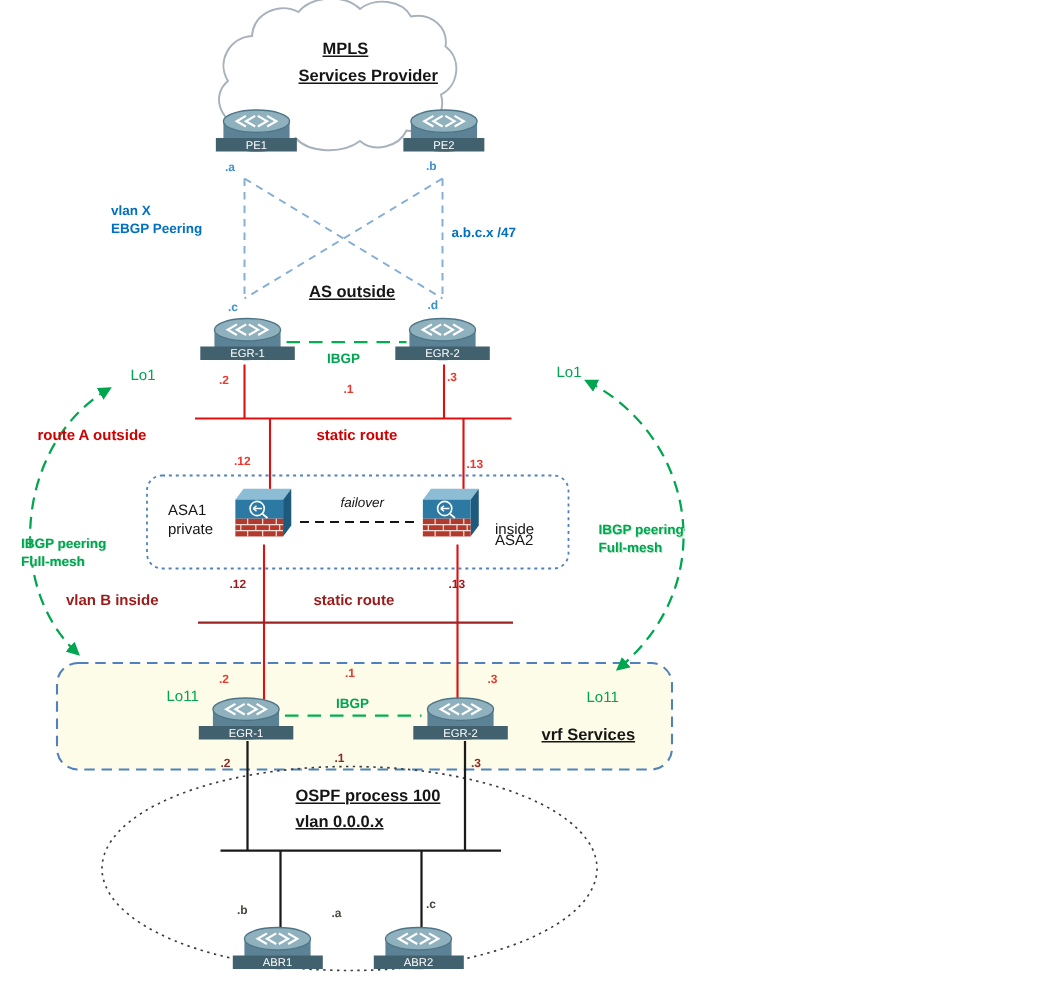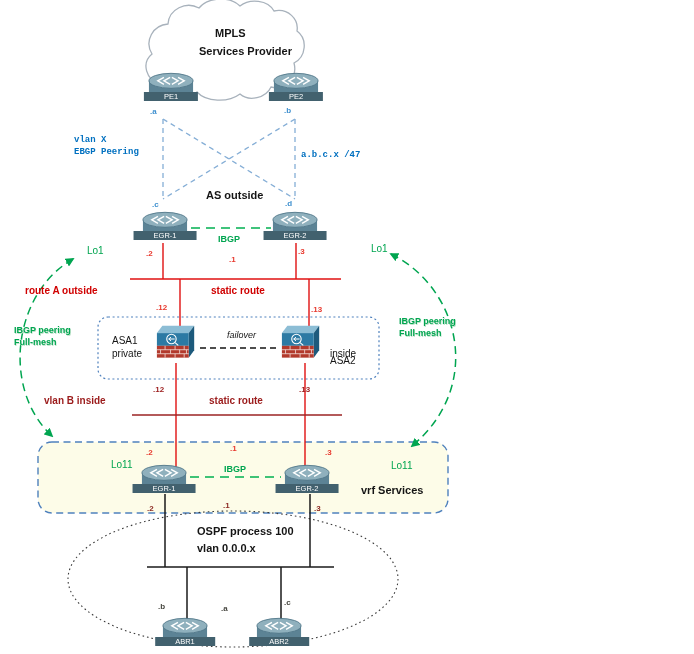--- a/index.html
+++ b/index.html
@@ -5,34 +5,34 @@
   html,body { margin:0; padding:0; background:#fff; }
   .stage {
     position:relative; width:694px; height:654px; background:#fff; overflow:hidden;
     font-family:"Liberation Sans", sans-serif;
   }
   .wires { position:absolute; left:0; top:0; }
   .lbl { position:absolute; white-space:nowrap; line-height:1.15; font-family:"Liberation Sans", sans-serif; }
   .sz8  { font-size:8px; }
   .sz9  { font-size:9px; }
   .sz10 { font-size:10px; }
-  .sz11 { font-size:11px; }
+  .sz11 { font-size:11px;text-decoration:underline; }
   .b    { font-weight:bold; }
   .w6   { font-weight:600; }
   .it   { font-style:italic; }
-  .c-blue   { color:#0070c0;font-family:Liberation Mono, monospace; }
+  .c-blue   { color:#0070c0; }
   .c-pblue  { color:#3f90cf; }
   .c-red    { color:#e8392e; }
   .c-redt   { color:#d00000; }
   .c-dred   { color:#9b1b1b; }
   .c-maroon { color:#8c2a22; }
   .c-gray   { color:#474740; }
   .c-green  { color:#00a550;text-align:center; }
   .c-dark   { color:#151515; }
-  .shadowed { text-shadow:0.6px 0.6px 0 #bfe3cb; }
+  .shadowed { text-shadow:0.6px 0.6px 0 #bfe3cb;margin-top:32px; }
   .router { position:absolute; width:50px; height:30px; }
   .router svg { width:100%; height:100%; display:block; }
   .rlabel {
     position:absolute; left:50%; bottom:1px; transform:translateX(-50%);
     background:#42616e; color:#fff; font-size:7.5px; line-height:9px;
     padding:0 20px; white-space:nowrap;
   }
   .asa { position:absolute; width:46px; height:40px; }
   .asa svg { width:100%; height:100%; display:block; }
 </style>

